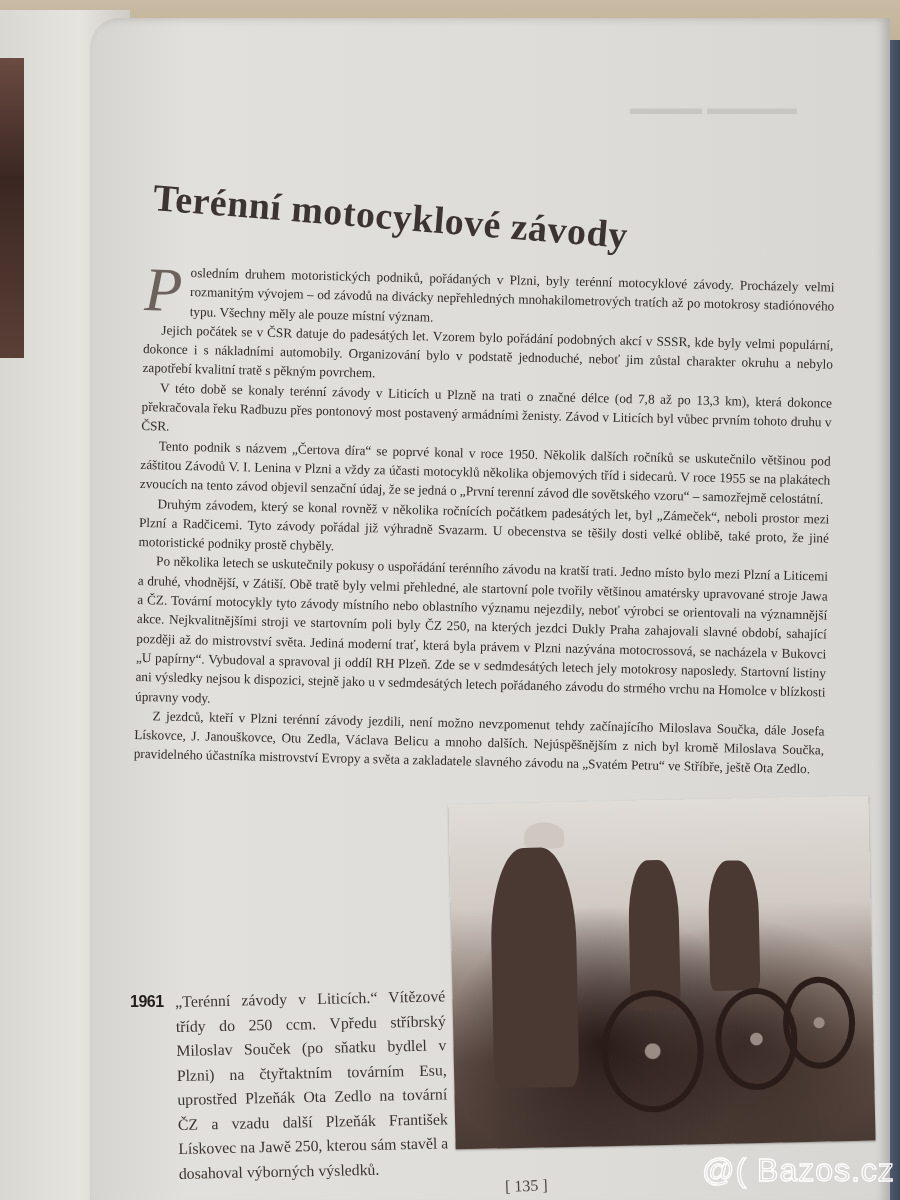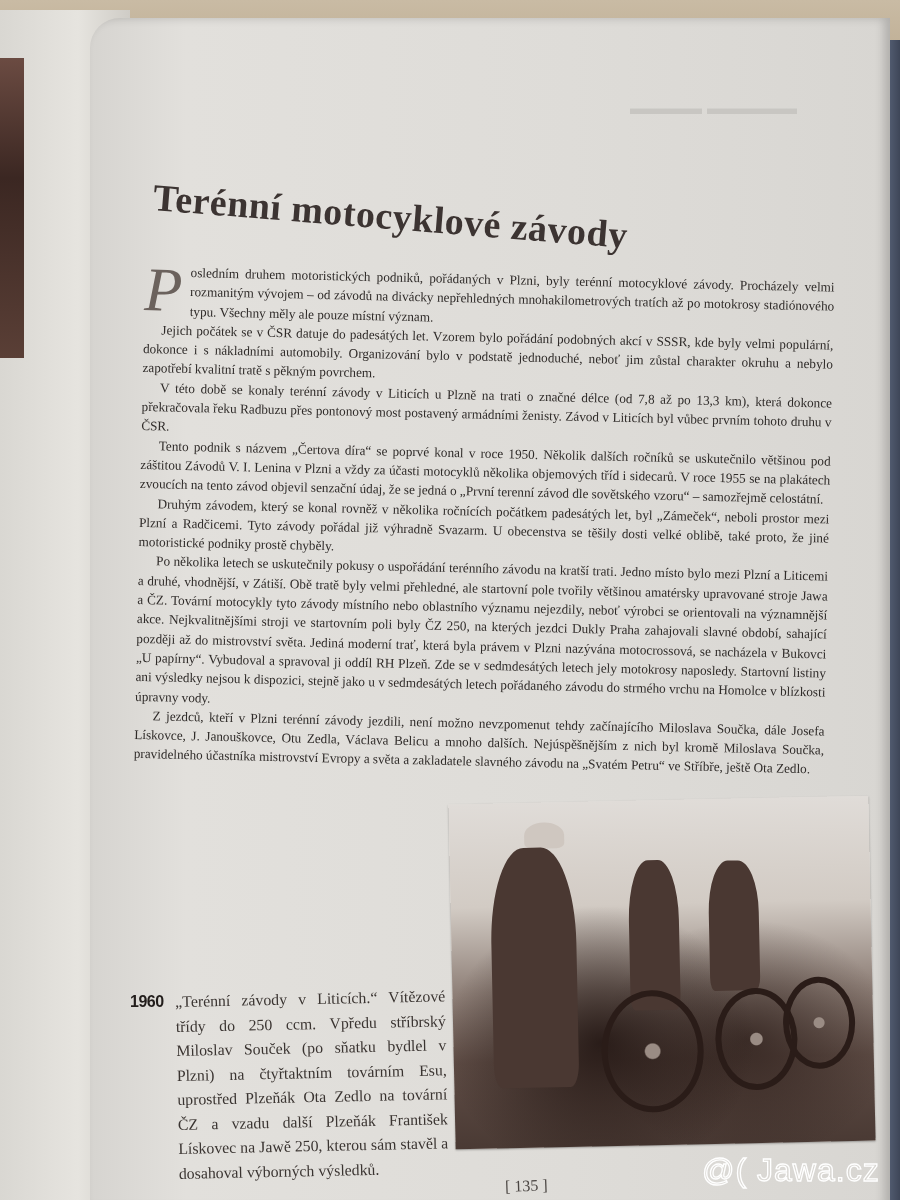--- a/index.html
+++ b/index.html
@@ -117,17 +117,17 @@
 <div class="photo" title="Three motorcycle riders at the start line, black-and-white photo">
   <div class="helmet" style="left:75px;top:20px;width:40px;height:26px;"></div>
   <div class="rider" style="left:40px;top:45px;width:85px;height:240px;"></div>
   <div class="rider" style="left:178px;top:60px;width:50px;height:150px;"></div>
   <div class="rider" style="left:258px;top:62px;width:50px;height:130px;"></div>
   <div class="wheel" style="left:148px;top:190px;width:90px;height:110px;"></div>
   <div class="wheel" style="left:262px;top:190px;width:70px;height:90px;"></div>
   <div class="wheel" style="left:330px;top:180px;width:60px;height:80px;"></div>
 </div>
 
-<div class="year">1960</div>
+<div class="year">1961</div>
 <div class="caption">„Terénní závody v Liticích.“ Vítězové třídy do 250 ccm. Vpředu stříbrský Miloslav Souček (po sňatku bydlel v Plzni) na čtyřtaktním továrním Esu, uprostřed Plzeňák Ota Zedlo na tovární ČZ a vzadu další Plzeňák František Lískovec na Jawě 250, kterou sám stavěl a dosahoval výborných výsledků.</div>
 
 <div class="page-num">[ 135 ]</div>
-<div class="watermark">@( Jawa.cz</div>
+<div class="watermark">@( Bazos.cz</div>
 
 </body></html>

